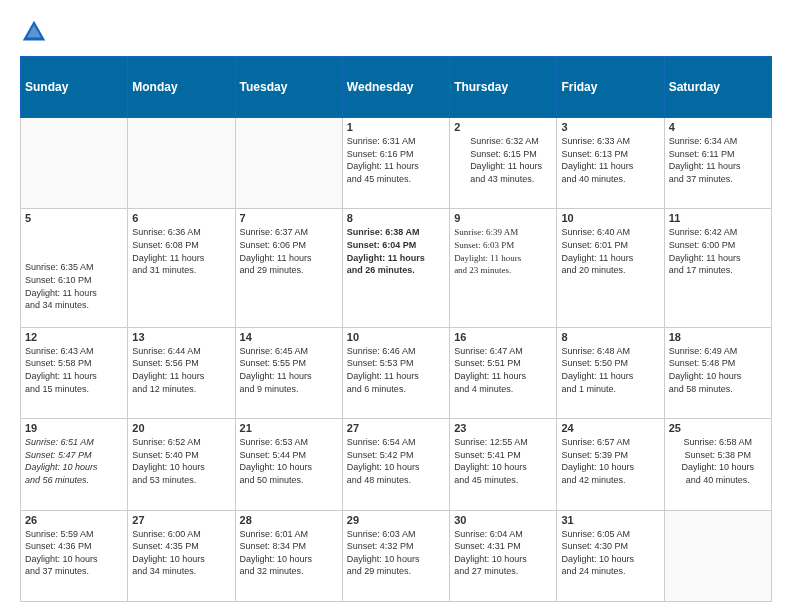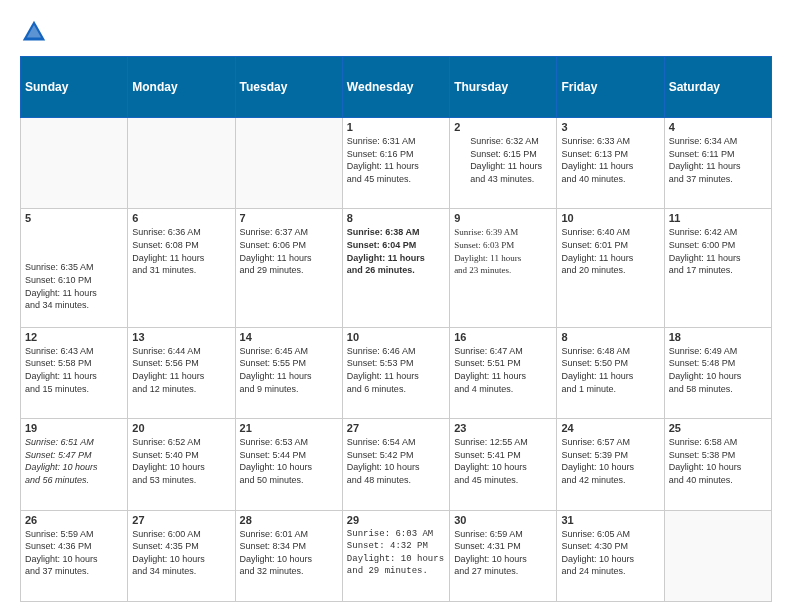--- a/index.html
+++ b/index.html
@@ -297,21 +297,21 @@
           </td>
           <td>
             <span class="day-num">24</span>
             <div class="cell-info" style="white-space: pre-line;">Sunrise: 6:57 AM
 Sunset: 5:39 PM
 Daylight: 10 hours
 and 42 minutes.</div>
           </td>
           <td>
             <span class="day-num">25</span>
-            <div class="cell-info" style="white-space: pre-line;">Sunrise: 6:58 AM
+            <div class="cell-info" style="white-space: pre-line; text-align: center;">Sunrise: 6:58 AM
 Sunset: 5:38 PM
 Daylight: 10 hours
 and 40 minutes.</div>
           </td>
         </tr>
         <tr>
           <td>
             <span class="day-num">26</span>
             <div class="cell-info" style="white-space: pre-line;">Sunrise: 5:59 AM
 Sunset: 4:36 PM
@@ -327,28 +327,28 @@
           </td>
           <td>
             <span class="day-num">28</span>
             <div class="cell-info" style="white-space: pre-line;">Sunrise: 6:01 AM
 Sunset: 8:34 PM
 Daylight: 10 hours
 and 32 minutes.</div>
           </td>
           <td>
             <span class="day-num">29</span>
-            <div class="cell-info" style="white-space: pre-line; font-family: Liberation Mono, monospace;">Sunrise: 6:03 AM
+            <div class="cell-info" style="white-space: pre-line;">Sunrise: 6:03 AM
 Sunset: 4:32 PM
 Daylight: 10 hours
 and 29 minutes.</div>
           </td>
           <td>
             <span class="day-num">30</span>
-            <div class="cell-info" style="white-space: pre-line;">Sunrise: 6:59 AM
+            <div class="cell-info" style="white-space: pre-line;">Sunrise: 6:04 AM
 Sunset: 4:31 PM
 Daylight: 10 hours
 and 27 minutes.</div>
           </td>
           <td>
             <span class="day-num">31</span>
             <div class="cell-info" style="white-space: pre-line;">Sunrise: 6:05 AM
 Sunset: 4:30 PM
 Daylight: 10 hours
 and 24 minutes.</div>

